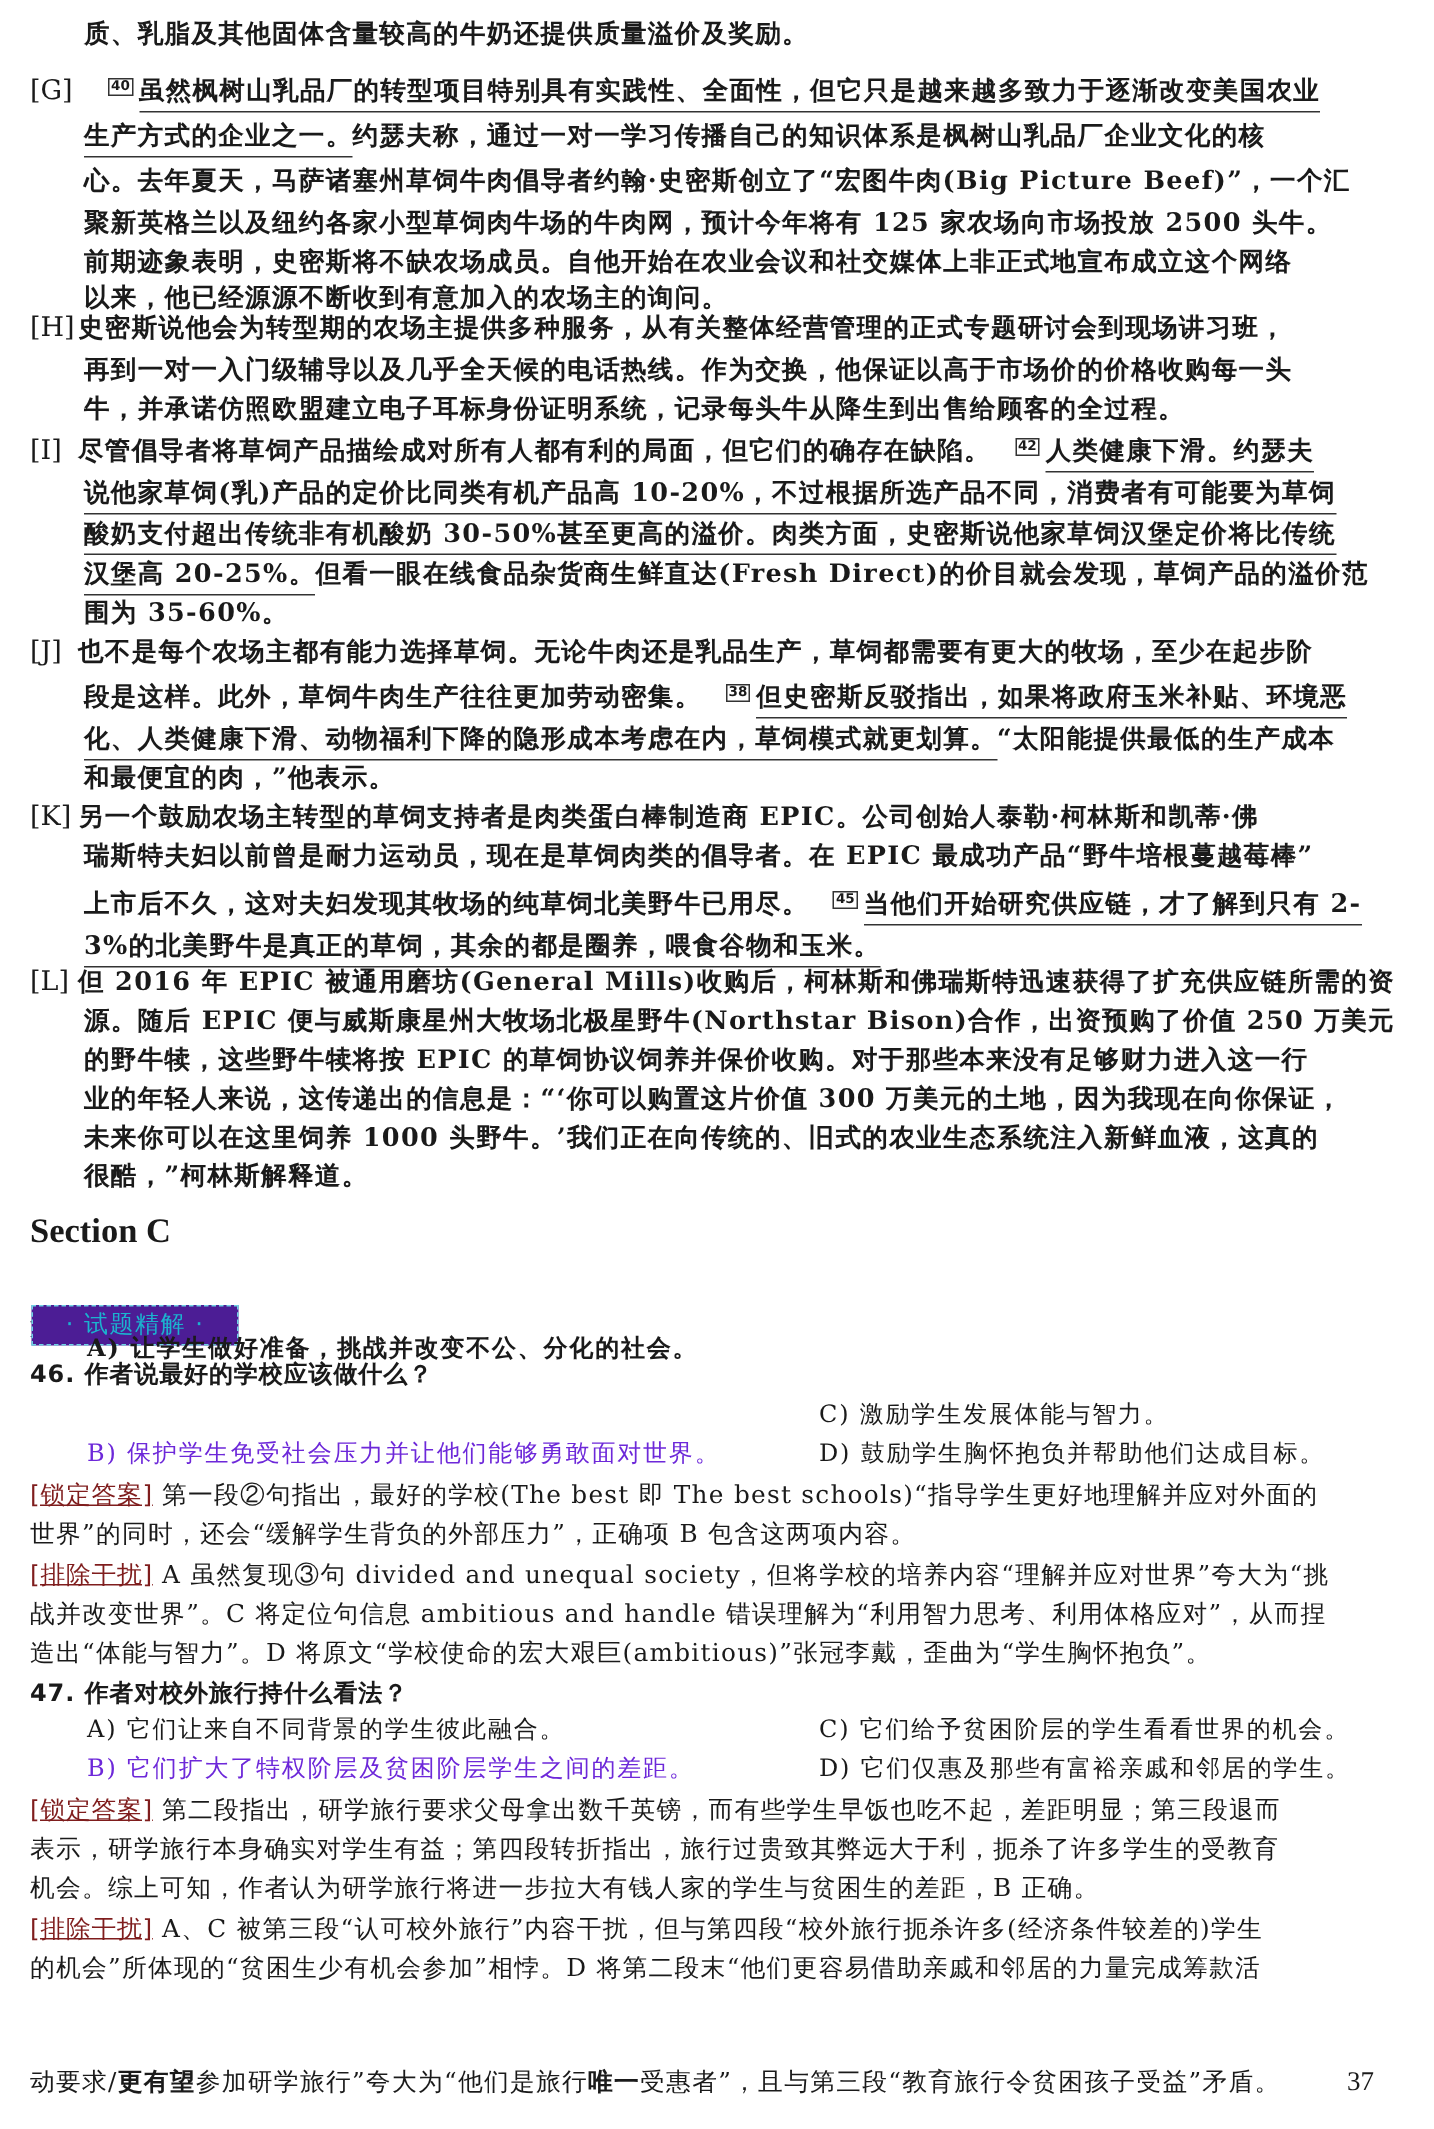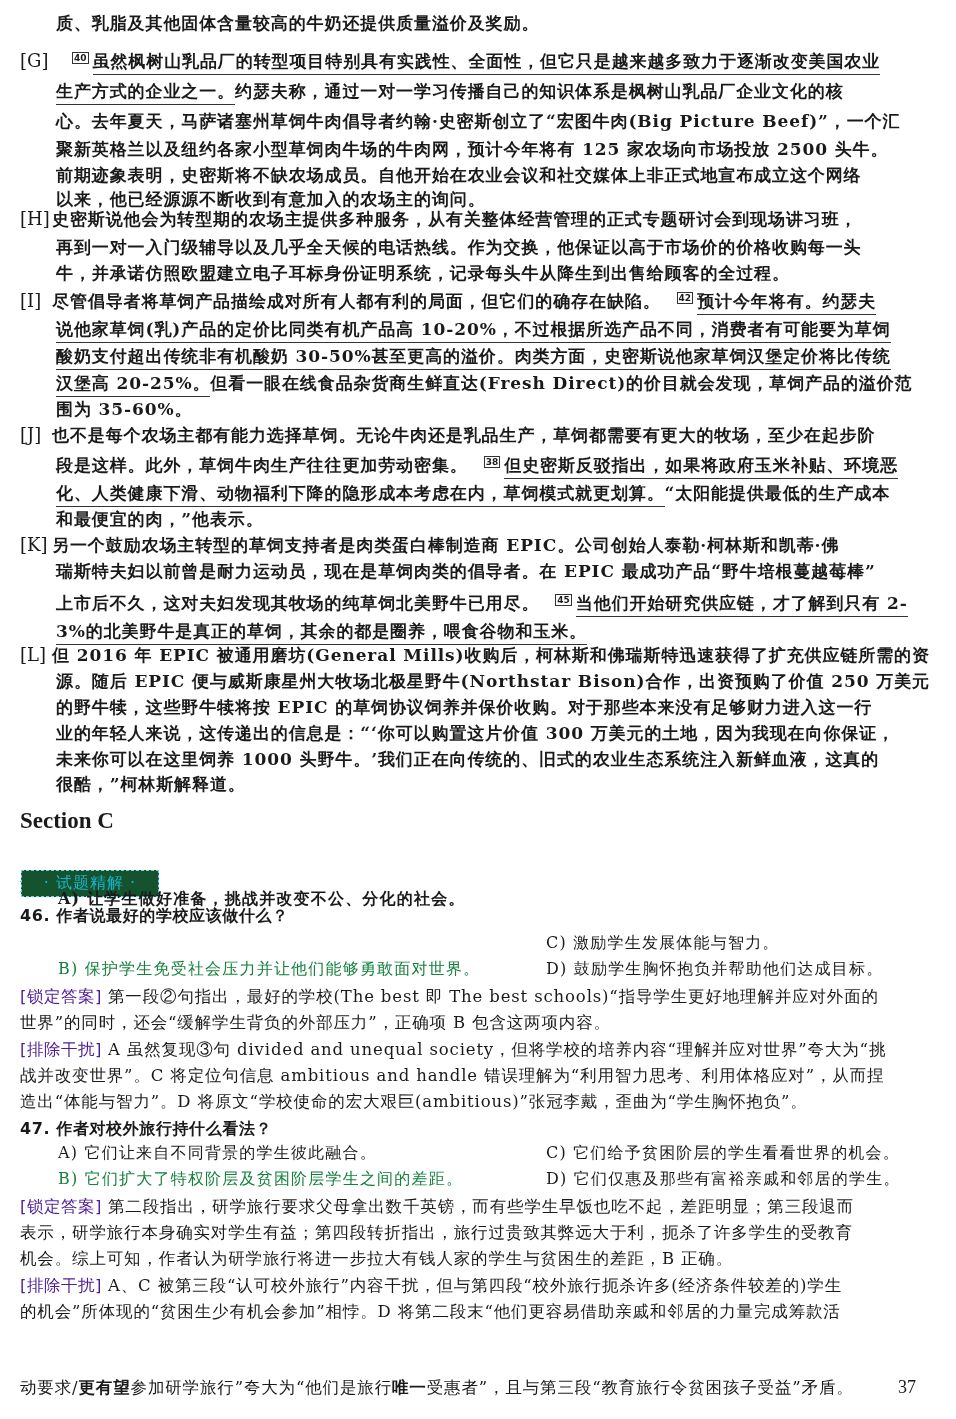--- a/index.html
+++ b/index.html
@@ -27,31 +27,31 @@
   .section-title {
     position: absolute; left: 20px; top: 808px;
     font-family: "Liberation Serif", serif; font-weight: bold; font-size: 23px;
   }
   .passage-title {
     position: absolute; left: 20px; top: 842px;
     font-family: "Liberation Serif", serif; font-weight: bold; font-size: 16px; margin-top: 36px;
   }
   .badge {
     position: absolute; left: 21px; top: 870px; width: 138px; height: 27px;
-    border: 1.5px dashed #6fd3e3; background: #14532d; box-sizing: border-box;
+    border: 1.5px dashed #6fd3e3; background: #4c1d95; box-sizing: border-box;
     color: #1bb3cf; font-family: "DejaVu Sans", sans-serif; font-size: 16px;
     line-height: 24px; text-align: center; letter-spacing: 1px;
   }
   .q-title {
     position: absolute; left: 20px; font-family: "DejaVu Sans", sans-serif;
     font-weight: bold; font-size: 16px; letter-spacing: 0.6px;
   }
   .opt { position: absolute; font-size: 16px; letter-spacing: 1.2px; white-space: nowrap; }
-  .opt.correct { color: #15803d; }
-  .bracket { color: #4c1d95; font-family: "DejaVu Sans", sans-serif; letter-spacing: 0.5px; }
+  .opt.correct { color: #6d28d9; }
+  .bracket { color: #7f1d1d; font-family: "DejaVu Sans", sans-serif; letter-spacing: 0.5px; text-decoration: underline; }
   .ex-line {
     position: absolute; left: 20px; font-size: 16.5px; line-height: 22px; white-space: nowrap;
     letter-spacing: 0.85px;
   }
   .strong { font-family: "DejaVu Sans", sans-serif; font-weight: bold; }
   .page-num {
     position: absolute; left: 898px; top: 1377px; font-family: "Liberation Serif", serif; font-size: 18px;
   }
 </style>
 </head>
@@ -96,21 +96,21 @@
         <span class="txt">再到一对一入门级辅导以及几乎全天候的电话热线。作为交换，他保证以高于市场价的价格收购每一头</span>
       </div>
     <div class="p-line" style="top:262px;">
         <span class="txt">牛，并承诺仿照欧盟建立电子耳标身份证明系统，记录每头牛从降生到出售给顾客的全过程。</span>
       </div>
   </div>
 
   <div>
     <div class="p-line" style="top:290px;">
       <span class="tag">[I]</span>
-      <span class="txt" style="left:52px;"><span>尽管倡导者将草饲产品描绘成对所有人都有利的局面，但它们的确存在缺陷。</span><span class="qnum">42</span><span class="ul">预计今年将有。约瑟夫</span></span>
+      <span class="txt" style="left:52px;"><span>尽管倡导者将草饲产品描绘成对所有人都有利的局面，但它们的确存在缺陷。</span><span class="qnum">42</span><span class="ul">人类健康下滑。约瑟夫</span></span>
     </div>
     <div class="p-line" style="top:318px;">
         <span class="txt"><span class="ul">说他家草饲(乳)产品的定价比同类有机产品高 10-20%，不过根据所选产品不同，消费者有可能要为草饲</span></span>
       </div>
     <div class="p-line" style="top:345px;">
         <span class="txt"><span class="ul">酸奶支付超出传统非有机酸奶 30-50%甚至更高的溢价。肉类方面，史密斯说他家草饲汉堡定价将比传统</span></span>
       </div>
     <div class="p-line" style="top:372px;">
         <span class="txt"><span class="ul">汉堡高 20-25%。</span><span>但看一眼在线食品杂货商生鲜直达(Fresh Direct)的价目就会发现，草饲产品的溢价范</span></span>
       </div>

